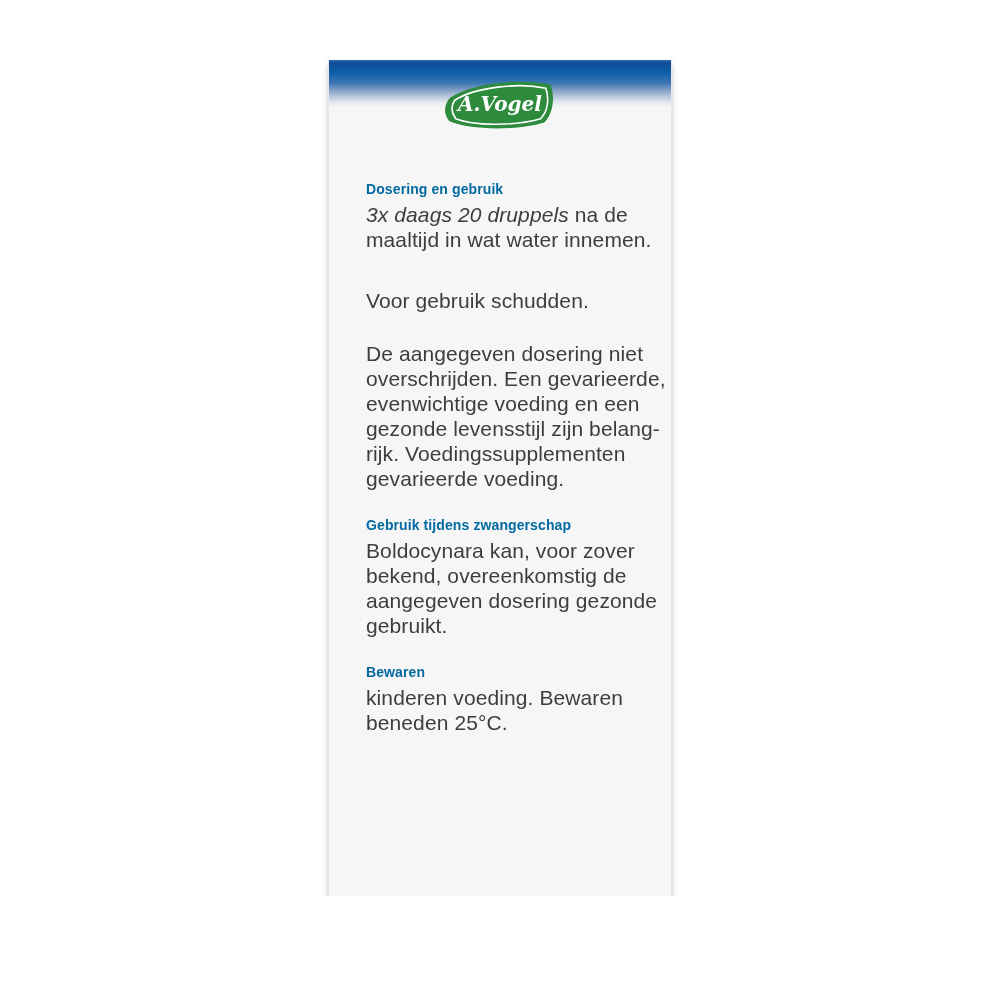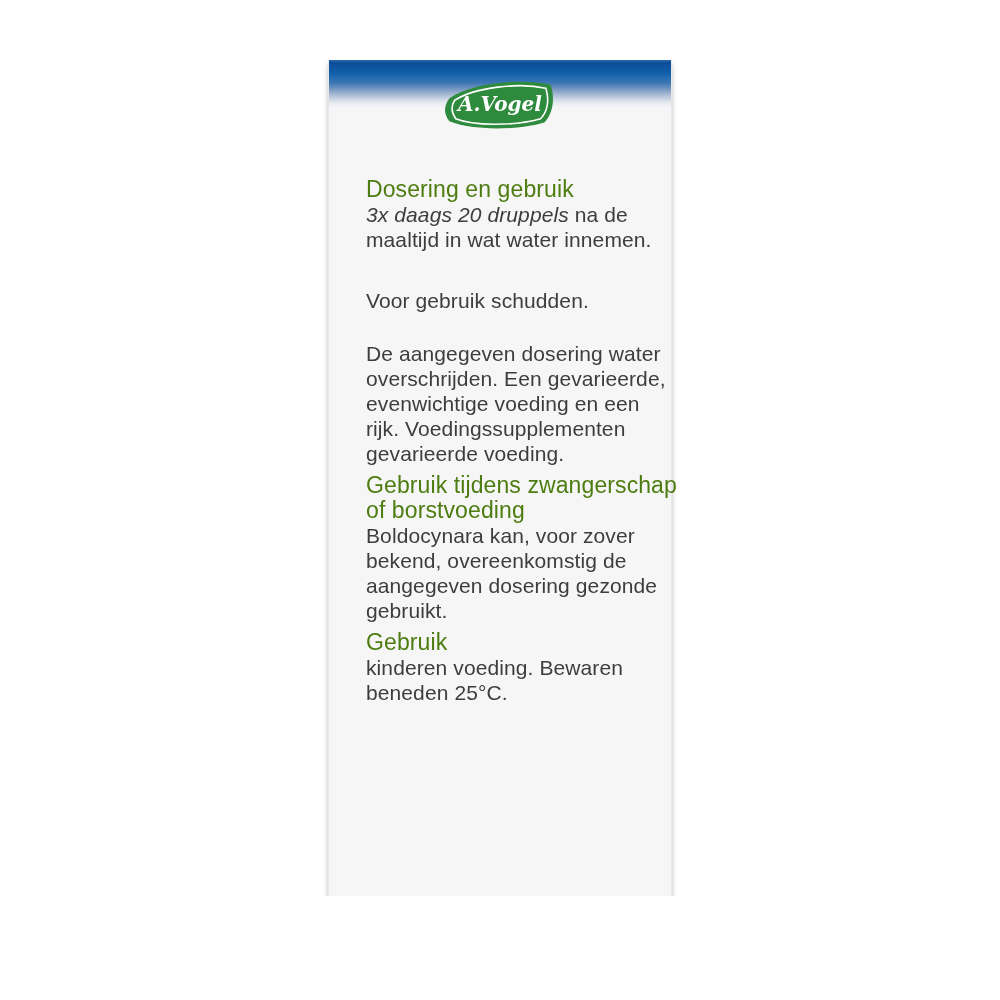--- a/index.html
+++ b/index.html
@@ -58,30 +58,30 @@
     position: absolute;
     top: 117px;
     left: 37px;
     width: 278px;
     color: #3d3d3d;
     font-size: 21px;
     line-height: 25px;
     letter-spacing: 0.1px;
   }
   .heading {
-    color: #4d7c0f;
-    font-weight: normal;
-    font-size: 23px;
+    color: #0369a1;
+    font-weight: bold;
+    font-size: 14px;
     line-height: 25px;
   }
   .line { white-space: nowrap; }
   .italic { font-style: italic; }
   .gap-shake { margin-top: 36px; }
   .gap-advice { margin-top: 28px; }
-  .gap-section { margin-top: 7px; }
+  .gap-section { margin-top: 22px; }
 </style>
 </head>
 <body>
 
 <div class="scene">
   <div class="panel">
 
     <div class="band"></div>
 
     <div class="logo-wrap">
@@ -96,37 +96,37 @@
 
       <div class="heading">Dosering en gebruik</div>
       <div class="line">
         <span class="italic">3x daags 20 druppels</span><span> na de</span>
       </div>
       <div class="line">maaltijd in wat water innemen.</div>
 
       <div class="line gap-shake">Voor gebruik schudden.</div>
 
       <div class="gap-advice">
-        <div class="line">De aangegeven dosering water</div>
+        <div class="line">De aangegeven dosering niet</div>
         <div class="line">overschrijden. Een gevarieerde,</div>
         <div class="line">evenwichtige voeding en een</div>
+        <div class="line">gezonde levensstijl zijn belang-</div>
         <div class="line">rijk. Voedingssupplementen</div>
         <div class="line">gevarieerde voeding.</div>
       </div>
 
       <div class="gap-section">
         <div class="heading line">Gebruik tijdens zwangerschap</div>
-        <div class="heading line">of borstvoeding</div>
         <div class="line">Boldocynara kan, voor zover</div>
         <div class="line">bekend, overeenkomstig de</div>
         <div class="line">aangegeven dosering gezonde</div>
         <div class="line">gebruikt.</div>
       </div>
 
       <div class="gap-section">
-        <div class="heading">Gebruik</div>
+        <div class="heading">Bewaren</div>
         <div class="line">kinderen voeding. Bewaren</div>
         <div class="line">beneden 25°C.</div>
       </div>
 
     </div>
   </div>
 </div>
 
 </body></html>

